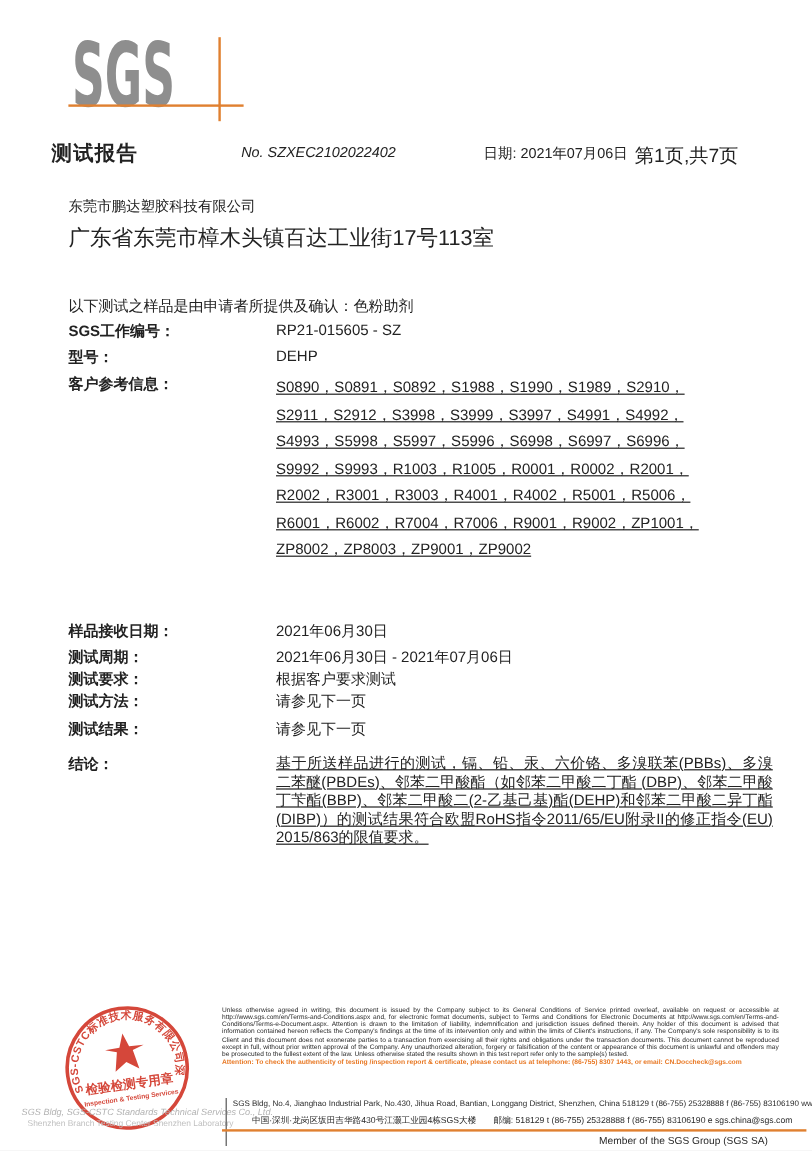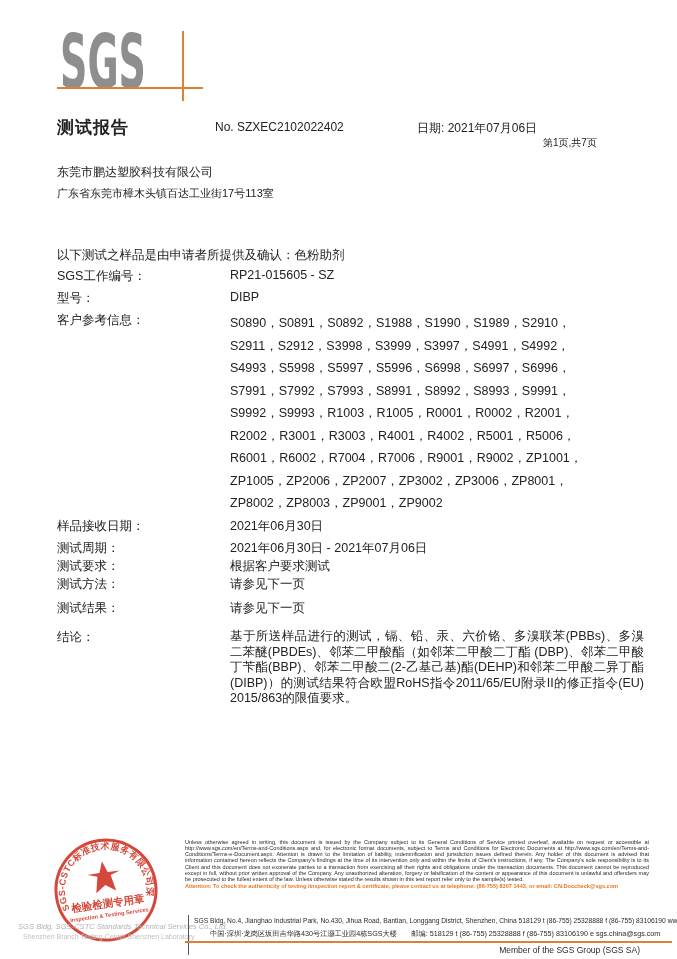--- a/index.html
+++ b/index.html
@@ -11,34 +11,34 @@
     background: #ffffff;
     overflow: hidden;
     color: #222222;
     margin: 0 auto;
   }
   
   .logo-svg { position: absolute; left: 58px; top: 28px; }
   .logo-hline { position: absolute; left: 57px; top: 87px; width: 146px; height: 2px; background: #e08030; }
   .logo-vline { position: absolute; left: 182px; top: 31px; width: 2px; height: 70px; background: #e08030; }
   
-  .header-row { position: absolute; left: 57px; top: 116px; width: 583px; height: 24px; }
+  .header-row { position: absolute; left: 43px; top: 116px; width: 583px; height: 24px; }
   .header-row .title { position: absolute; left: 0; top: 0; font-size: 17px; font-weight: bold; letter-spacing: 1px; }
-  .header-row .no    { position: absolute; left: 158px; top: 4px; font-size: 12px; }
+  .header-row .no    { position: absolute; left: 158px; top: 4px; font-size: 12px; font-style: italic; }
   .header-row .date  { position: absolute; left: 360px; top: 4px; font-size: 12px; }
-  .header-row .pages { position: absolute; left: 486px; top: 4px; font-size: 10px; margin-top: 16px; }
+  .header-row .pages { position: absolute; left: 486px; top: 4px; font-size: 16px; }
   
   .applicant-name    { position: absolute; left: 57px; top: 164px; font-size: 12px; }
-  .applicant-address { position: absolute; left: 57px; top: 186px; font-size: 11px; }
+  .applicant-address { position: absolute; left: 57px; top: 186px; font-size: 18px; }
   
   .statement { position: absolute; left: 57px; top: 247px; font-size: 12.5px; text-align: center; }
   .frow { position: absolute; left: 57px; right: 35px; font-size: 12.5px; }
-  .frow .lbl { position: absolute; left: 0; top: 0; white-space: nowrap; }
+  .frow .lbl { position: absolute; left: 0; top: 0; white-space: nowrap; font-weight: bold; }
   .frow .val { position: absolute; left: 173px; top: 0; white-space: nowrap; }
-  .frow .val-block { position: absolute; left: 173px; top: 0; width: 414px; white-space: normal; }
+  .frow .val-block { position: absolute; left: 173px; top: 0; width: 414px; white-space: normal; text-decoration: underline; }
   .codes div { line-height: 22.5px; white-space: nowrap; }
   .conclusion-text { line-height: 15.5px; text-align: justify; }
   
   .stamp-svg { position: absolute; left: 50px; top: 834px; opacity: 0.93; }
   .co-line1 { position: absolute; left: 18px; top: 922px; font-size: 7.6px; color: #b3b3b3; white-space: nowrap; font-style: italic; }
   .co-line2 { position: absolute; left: 23px; top: 933px; font-size: 7px;   color: #c0c0c0; white-space: nowrap; }
   .legal-block { position: absolute; left: 185px; top: 839px; width: 464px; }
   .legal { font-size: 5.5px; line-height: 6.15px; text-align: justify; color: #2a2a2a; }
   .attention { font-size: 5.6px; line-height: 6.2px; font-weight: bold; color: #e87722; margin-top: 1px; }
   .addr-vline { position: absolute; left: 188px; top: 915px; width: 1px; height: 40px; background: #555; }
@@ -69,33 +69,31 @@
   <div class="applicant-address">广东省东莞市樟木头镇百达工业街17号113室</div>
 
   <div class="statement">以下测试之样品是由申请者所提供及确认：色粉助剂</div>
 
   <div class="frow" style="top:268px">
     <span class="lbl">SGS工作编号：</span>
     <span class="val">RP21-015605 - SZ</span>
   </div>
   <div class="frow" style="top:290px">
     <span class="lbl">型号：</span>
-    <span class="val">DIBP</span>
+    <span class="val">DEHP</span>
   </div>
   <div class="frow" style="top:312px">
     <span class="lbl">客户参考信息：</span>
     <div class="val-block codes">
       <div>S0890，S0891，S0892，S1988，S1990，S1989，S2910，</div>
       <div>S2911，S2912，S3998，S3999，S3997，S4991，S4992，</div>
       <div>S4993，S5998，S5997，S5996，S6998，S6997，S6996，</div>
-      <div>S7991，S7992，S7993，S8991，S8992，S8993，S9991，</div>
       <div>S9992，S9993，R1003，R1005，R0001，R0002，R2001，</div>
       <div>R2002，R3001，R3003，R4001，R4002，R5001，R5006，</div>
       <div>R6001，R6002，R7004，R7006，R9001，R9002，ZP1001，</div>
-      <div>ZP1005，ZP2006，ZP2007，ZP3002，ZP3006，ZP8001，</div>
       <div>ZP8002，ZP8003，ZP9001，ZP9002</div>
     </div>
   </div>
   <div class="frow" style="top:518px">
     <span class="lbl">样品接收日期：</span>
     <span class="val">2021年06月30日</span>
   </div>
   <div class="frow" style="top:540px">
     <span class="lbl">测试周期：</span>
     <span class="val">2021年06月30日 - 2021年07月06日</span>

